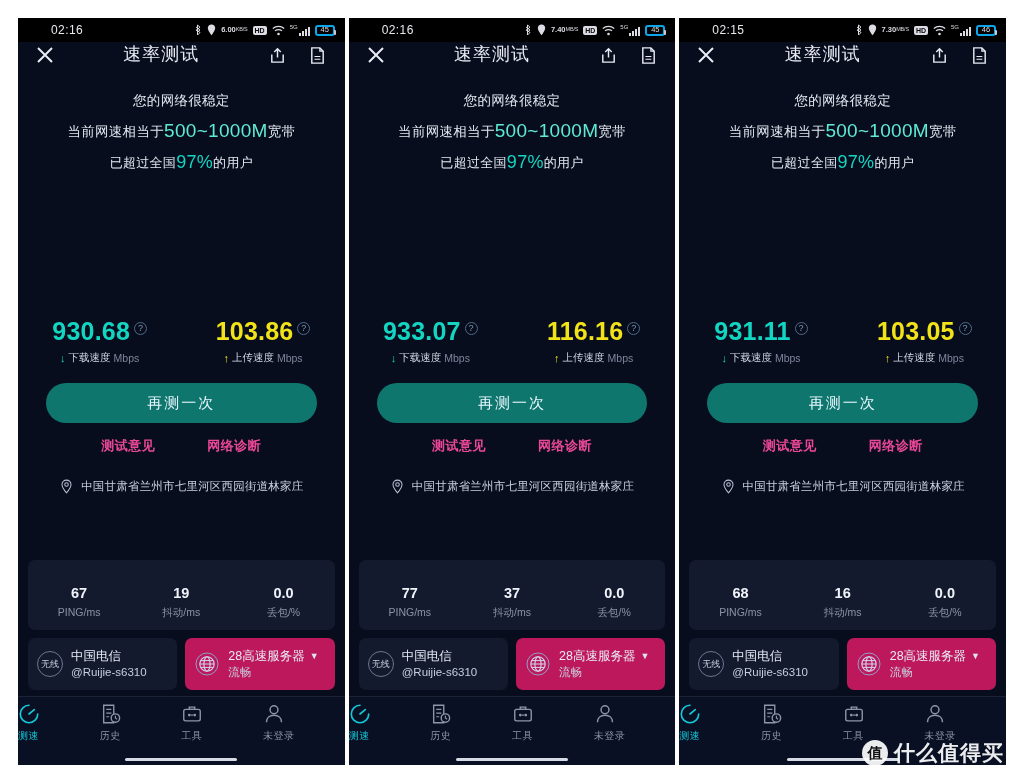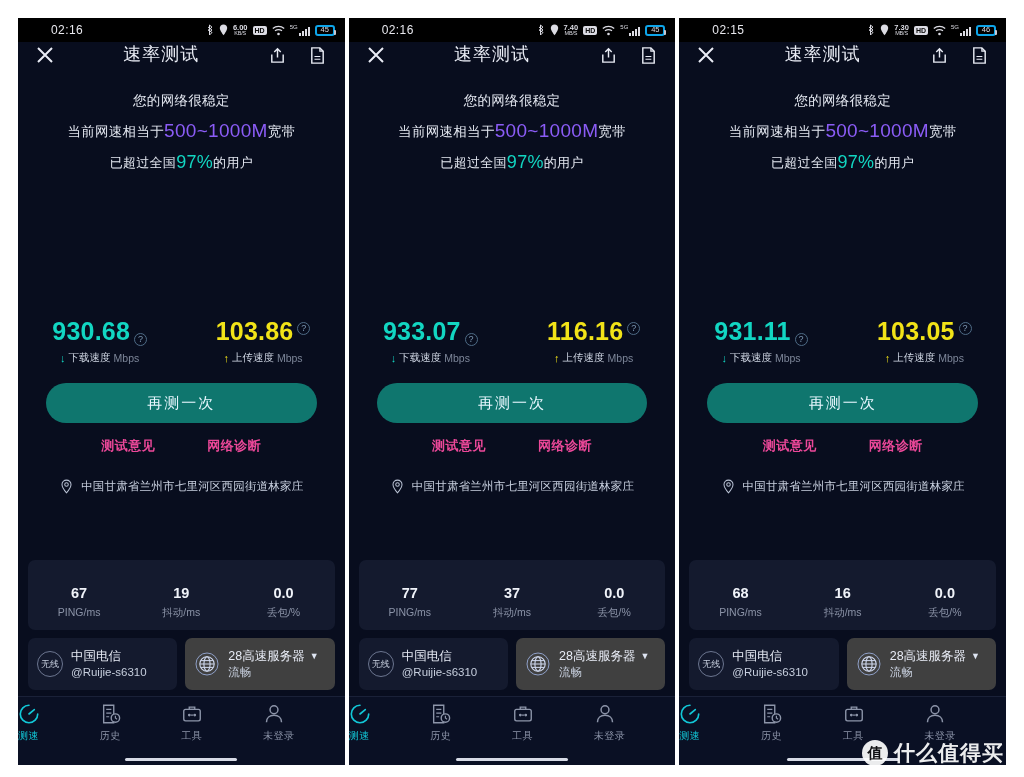--- a/index.html
+++ b/index.html
@@ -43,21 +43,21 @@
     margin-left: 21px;
   }
   .sb-right {
     margin-left: auto;
     display: flex;
     align-items: center;
     gap: 5px;
   }
   .sb-ico { display: block; }
   .sb-net {
-    display: flex; flex-direction: column;
+    display: flex; flex-direction: row;
     align-items: center; justify-content: center;
     line-height: 1;
     color: #dcdce4;
   }
   .sb-net .v { font-size: 7.5px; font-weight: bold; }
   .sb-net .u { font-size: 5.5px; letter-spacing: -0.2px; }
   .sb-hd {
     font-size: 7px; font-weight: bold; color: #0a0a0a;
     background: #dcdce4; border-radius: 2px;
     padding: 1px 2px; line-height: 1;
@@ -95,36 +95,36 @@
     flex: 1; text-align: center;
     color: #e9ecf5; font-size: 18px; letter-spacing: 1px;
   }
   .ico-btn { width: 26px; height: 26px; display:flex; align-items:center; justify-content:center; }
   .hdr-right { display:flex; gap: 14px; align-items:center; }
 
   
   .summary { text-align: center; padding: 4px 0 6px; flex: 0 0 auto; }
   .sum1 { color: #e3e7f0; font-size: 13.5px; margin-bottom: 10px; letter-spacing:.3px;}
   .sum2 { color: #e3e7f0; font-size: 13.5px; margin-bottom: 10px; letter-spacing:.3px;}
-  .sum2 .hl { color: #8b5cf6; font-size: 19px; font-weight: 500; vertical-align: -1px; margin-top: 20px;}
+  .sum2 .hl { color: #5eead4; font-size: 19px; font-weight: 500; vertical-align: -1px; margin-top: 20px;}
   .sum3 { color: #e3e7f0; font-size: 13px; letter-spacing:.3px;}
   .sum3 .hl { color: #12d6c2; font-size: 18px; font-weight: 500; vertical-align: -1px;}
 
   
   .graph { height: 120px; margin: 6px 0 6px; flex: 0 0 auto; }
   .graph svg { display: block; width: 100%; height: 100%; }
 
   
   .speeds { display: flex; padding: 6px 0 2px; flex: 0 0 auto; }
   .speed { flex: 1; text-align: center; }
   .speed .val {
     font-size: 25px; font-weight: bold; letter-spacing: .2px;
     display: inline-flex; align-items: flex-start; gap: 4px;
   }
-  .speed.dl .val { color: #12d6c2; align-items: flex-end; }
+  .speed.dl .val { color: #12d6c2; }
   .speed.ul .val { color: #f2e318; }
   .qmark {
     width: 13px; height: 13px; border-radius: 50%;
     border: 1px solid #4e6b86; color: #7e99b4;
     font-size: 9px; line-height: 11px; text-align: center;
     margin-top: 5px; font-weight: normal;
   }
   .speed .cap {
     margin-top: 5px; font-size: 10.5px; color: #cfd6e3;
     display: flex; align-items: center; justify-content: center; gap: 3px;
@@ -167,21 +167,21 @@
   .stat .v { color: #f0f3f9; font-size: 14.5px; font-weight: bold; }
   .stat .k { color: #8b93a7; font-size: 10.5px; margin-top: 5px; }
 
   
   .cards { display: flex; gap: 8px; margin: 0 10px 6px; flex: 0 0 auto; }
   .card {
     flex: 1; border-radius: 7px; padding: 8px 9px;
     display: flex; align-items: center; gap: 8px; min-height: 52px;
   }
   .card.isp { background: #141a2e; }
-  .card.srv { background: #404040; }
+  .card.srv { background: #be185d; }
   .badge-wifi {
     width: 26px; height: 26px; border-radius: 50%;
     border: 1px solid #6c7690; color: #c6cedd;
     font-size: 9px; display: flex; align-items: center; justify-content: center;
     flex: 0 0 auto;
   }
   .card .ctext { line-height: 1.35; min-width: 0; }
   .card .l1 { color: #e8ecf6; font-size: 12.5px; white-space: nowrap; }
   .card .l2 { color: #c6cedd; font-size: 11.5px; white-space: nowrap; }
   .card.srv .l1 { display: flex; align-items: center; gap: 5px; }

